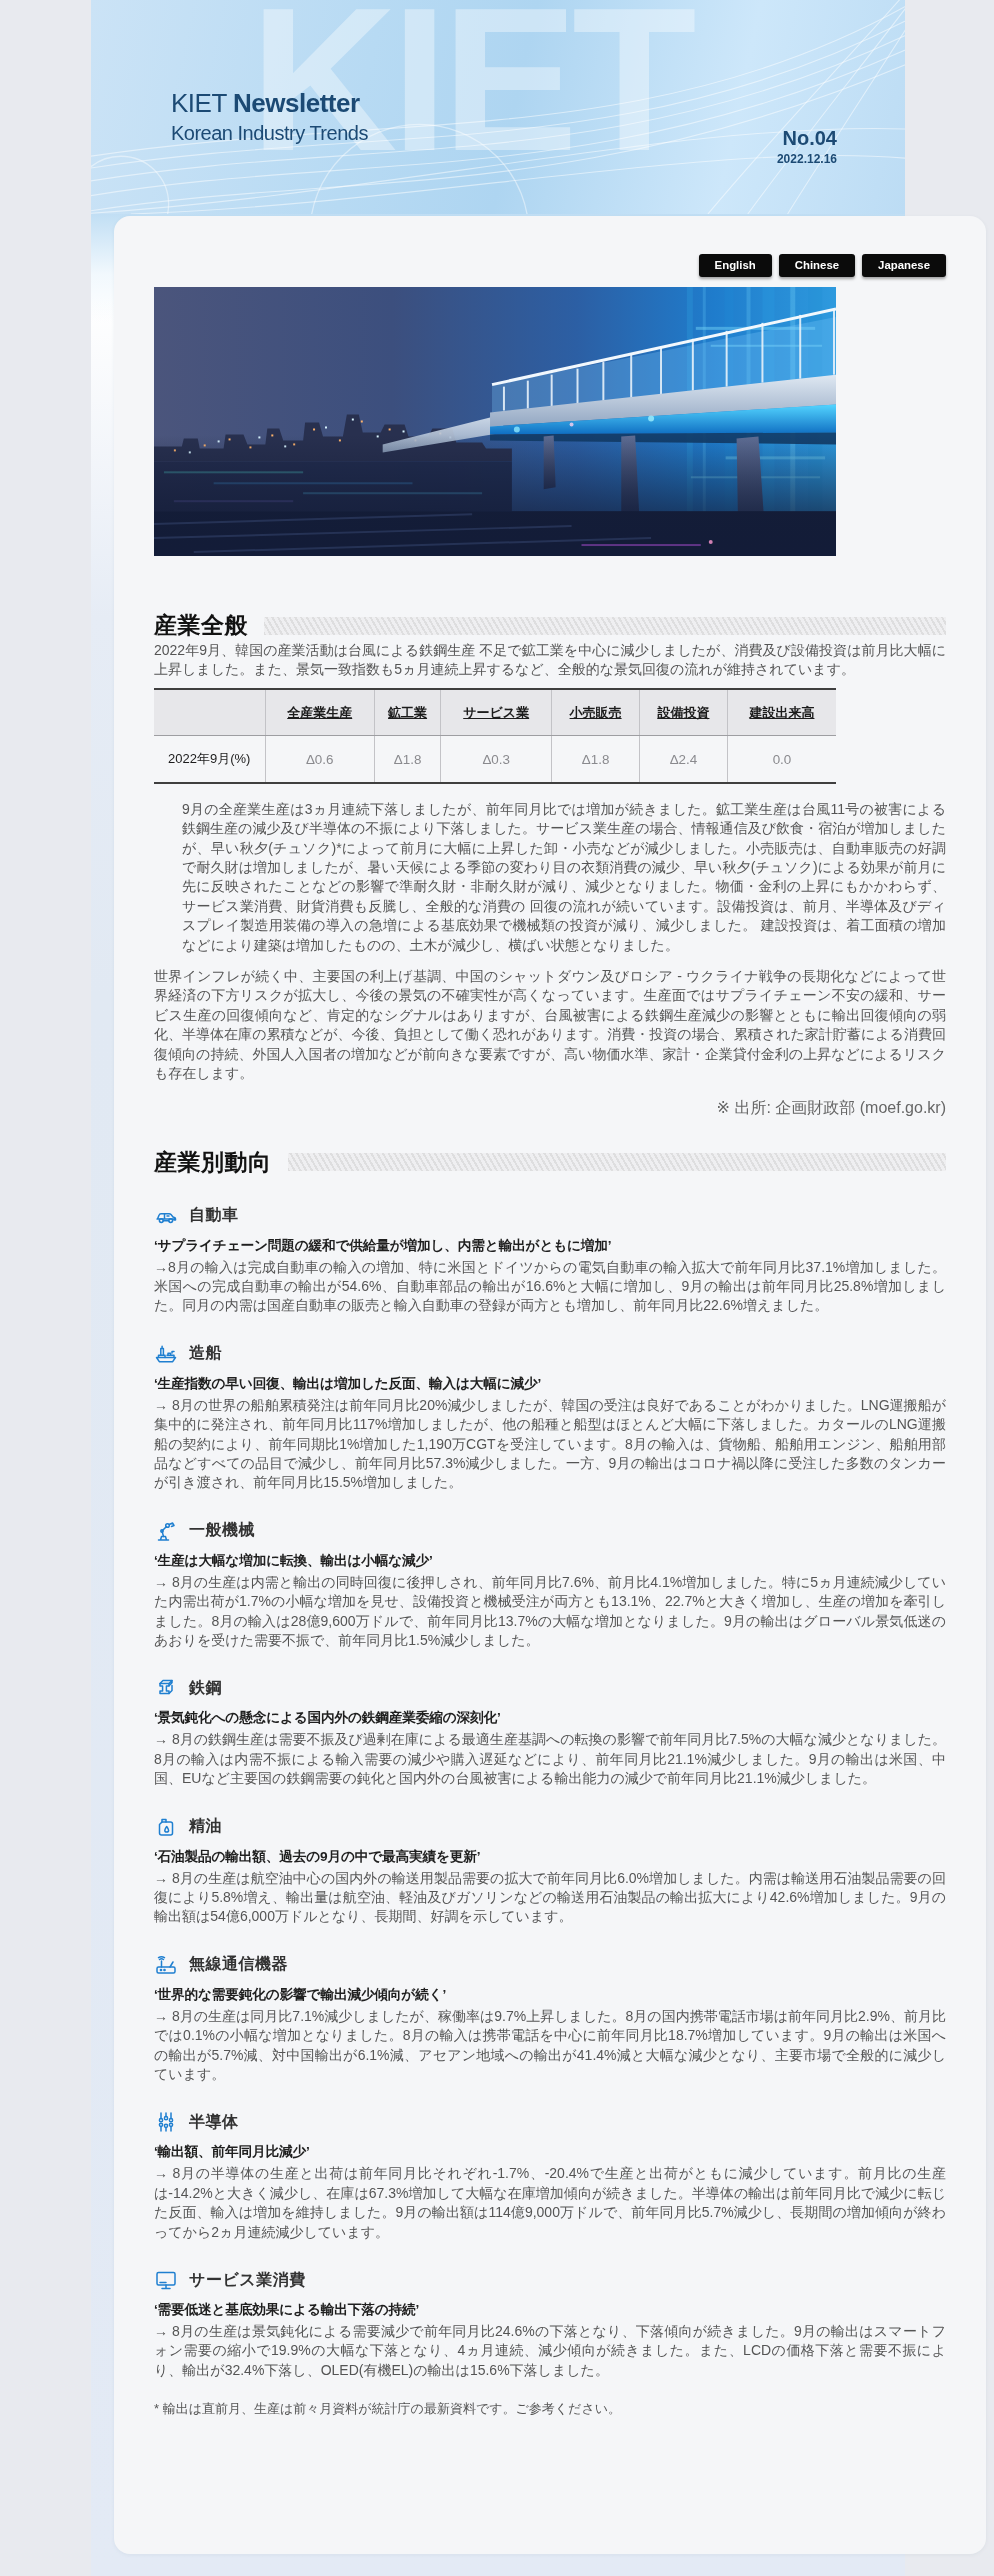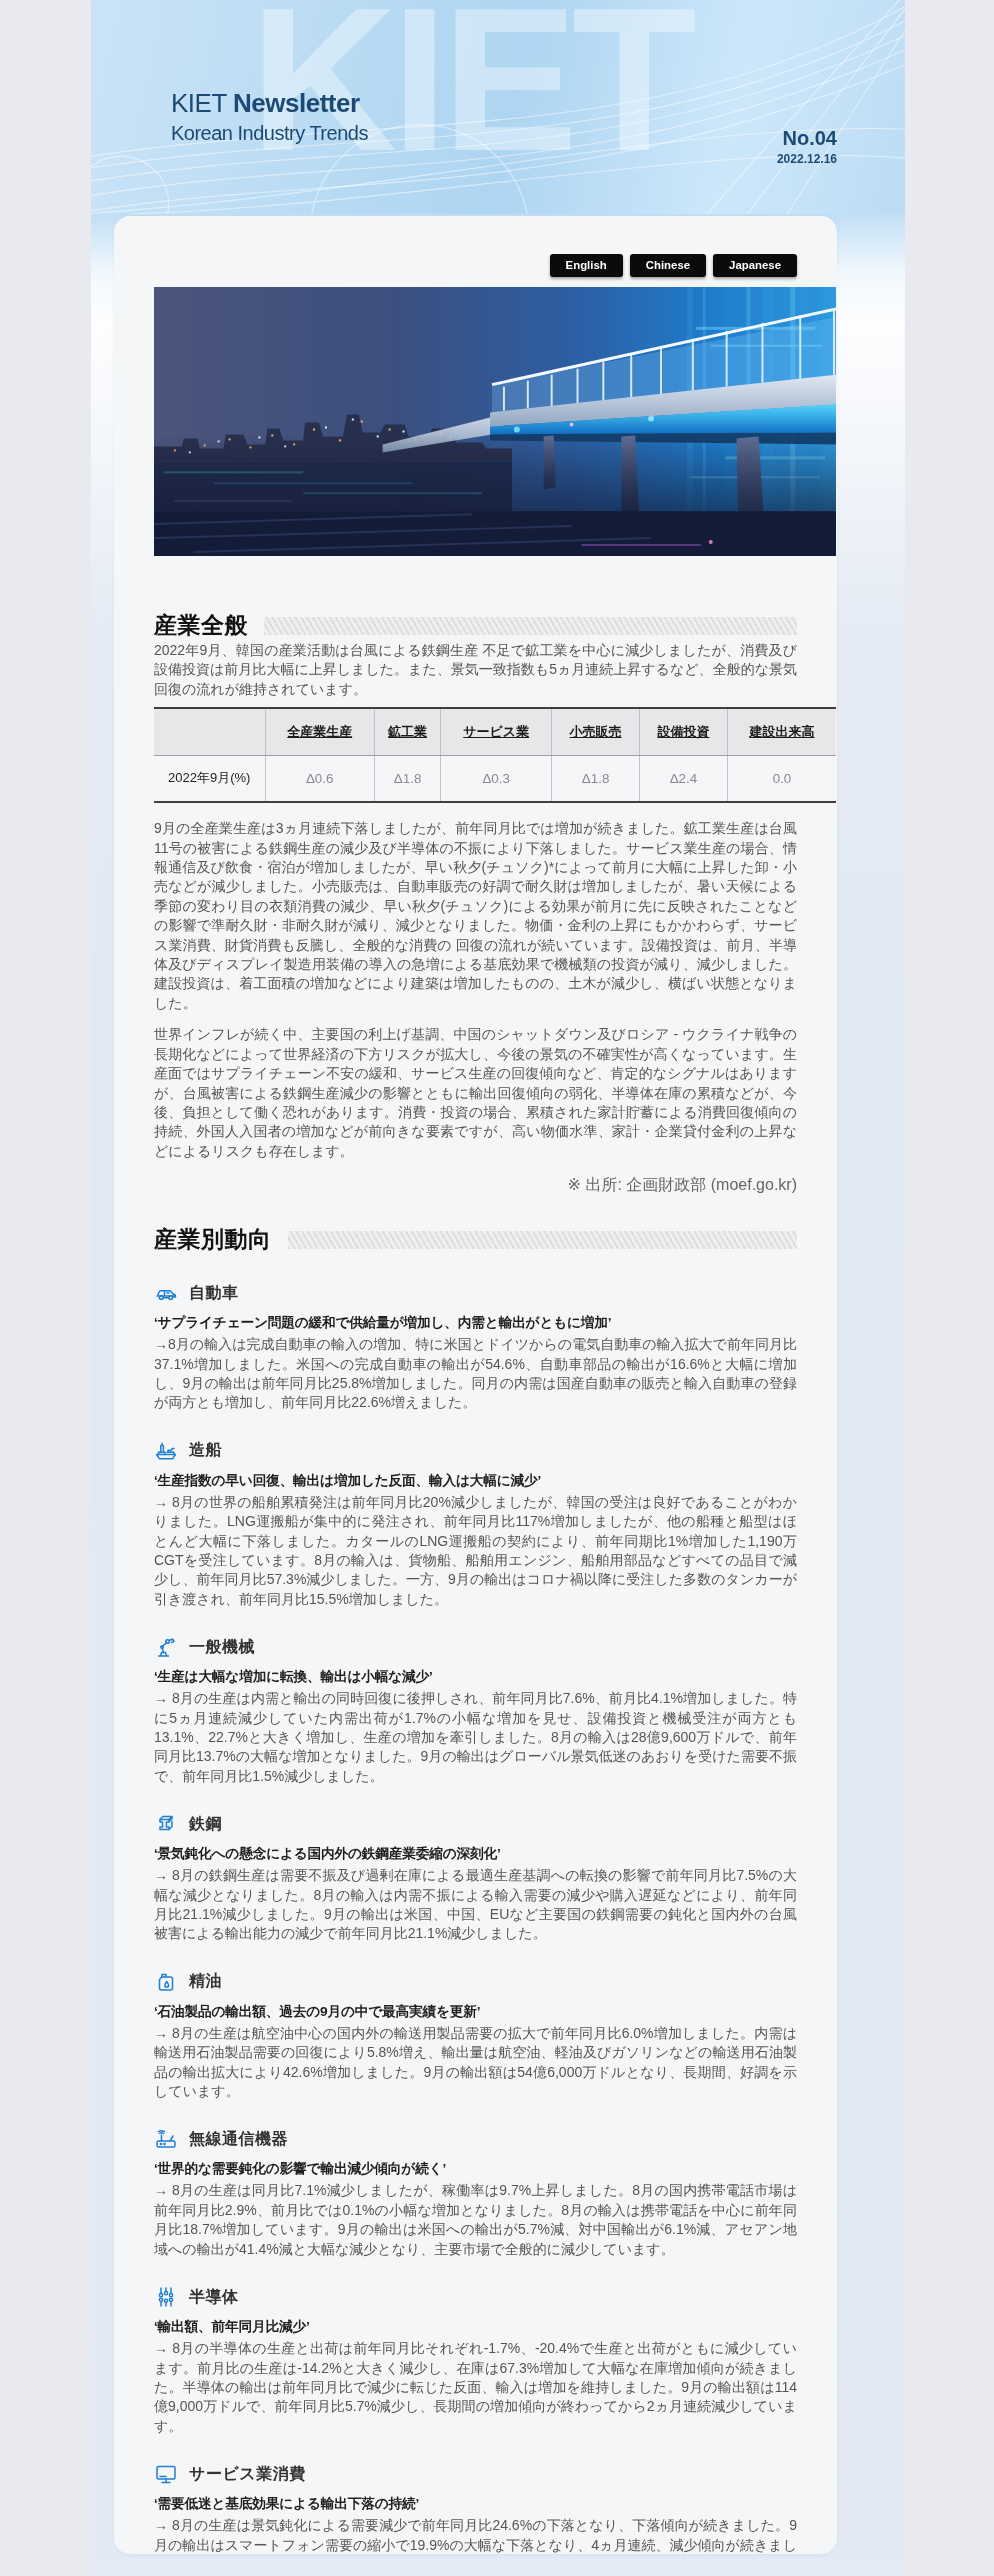--- a/index.html
+++ b/index.html
@@ -19,21 +19,21 @@
   .brand { position:absolute; left:80px; top:88px; color:#1c4a74; }
   .brand-line1 { font-size:26px; letter-spacing:-0.5px; }
   .brand-line1 .light { font-weight:400; }
   .brand-line1 .bold { font-weight:800; }
   .brand-line2 { font-size:20px; font-weight:400; letter-spacing:-0.5px; margin-top:3px; }
   .issue { position:absolute; right:68px; top:127px; text-align:right; color:#1c4a74; }
   .issue-no { font-size:20px; font-weight:800; }
   .issue-date { font-size:12px; font-weight:600; margin-top:2px; }
 
   
-  .card { position:absolute; left:23px; top:216px; width:723px; height:2338px; background:#f5f6f8;
+  .card { position:absolute; left:23px; top:216px; width:872px; height:2338px; background:#f5f6f8;
           border-radius:16px; padding:71px 40px 0 40px; overflow:hidden; box-shadow:0 1px 4px rgba(40,60,90,0.06); }
   .lang-row { position:absolute; top:38px; right:40px; display:flex; gap:7px; }
   .lang-btn { background:#0b0b0b; color:#fff; font-size:11.4px; font-weight:700; padding:5px 16px 6px;
               border:none; border-radius:3px; box-shadow:0 2px 3px rgba(0,0,0,0.35); cursor:pointer; }
 
   .hero { width:682px; height:269px; display:block; }
 
   .sec-title-row { display:flex; align-items:center; margin-top:54px; }
   .sec-title { font-size:23px; font-weight:800; color:#121212; letter-spacing:0.5px; white-space:nowrap; }
   .hatch { flex:1; height:18px; margin-left:16px;
@@ -43,21 +43,21 @@
   .intro { margin-top:0; }
 
   table.stat { width:682px; border-collapse:collapse; margin-top:8px;
                border-top:2px solid #3f3f3f; border-bottom:2px solid #3f3f3f; }
   table.stat th, table.stat td { height:47px; text-align:center; vertical-align:middle; border-left:1px solid #c3c3c7; }
   table.stat th:first-child, table.stat td:first-child { border-left:none; }
   table.stat thead th { background:#e7e7ea; font-size:13px; font-weight:700; color:#1c1c1c; border-bottom:1px solid #9e9ea2;text-decoration:underline; }
   table.stat td { font-size:13.4px; color:#8a8a8e; background:transparent; }
   table.stat td.rowhead { font-size:13px; font-weight:400; color:#1c1c1c; }
 
-  .p2 { margin-top:16px; }
+  .p2 { margin-top:16px;margin-left:28px; }
   .p3 { margin-top:12px; }
   .source { margin-top:14px; font-size:16px; color:#666; text-align:right; }
 
   .industry { margin-top:26px; }
   .ind-label-row { display:flex; align-items:center; gap:11px; }
   .ind-label { font-size:16px; font-weight:700; color:#333; letter-spacing:0.5px; }
   .ind-icon { width:24px; height:24px; flex:0 0 auto; }
   .ind-icon svg { width:24px; height:24px; stroke:#1f7fd0; fill:none; stroke-width:1.5; stroke-linecap:round; stroke-linejoin:round; }
   .headline { margin-top:9px; font-size:13.7px; font-weight:700; color:#1f1f1f; letter-spacing:-0.2px; }
   .ind-body { margin-top:3px; }

